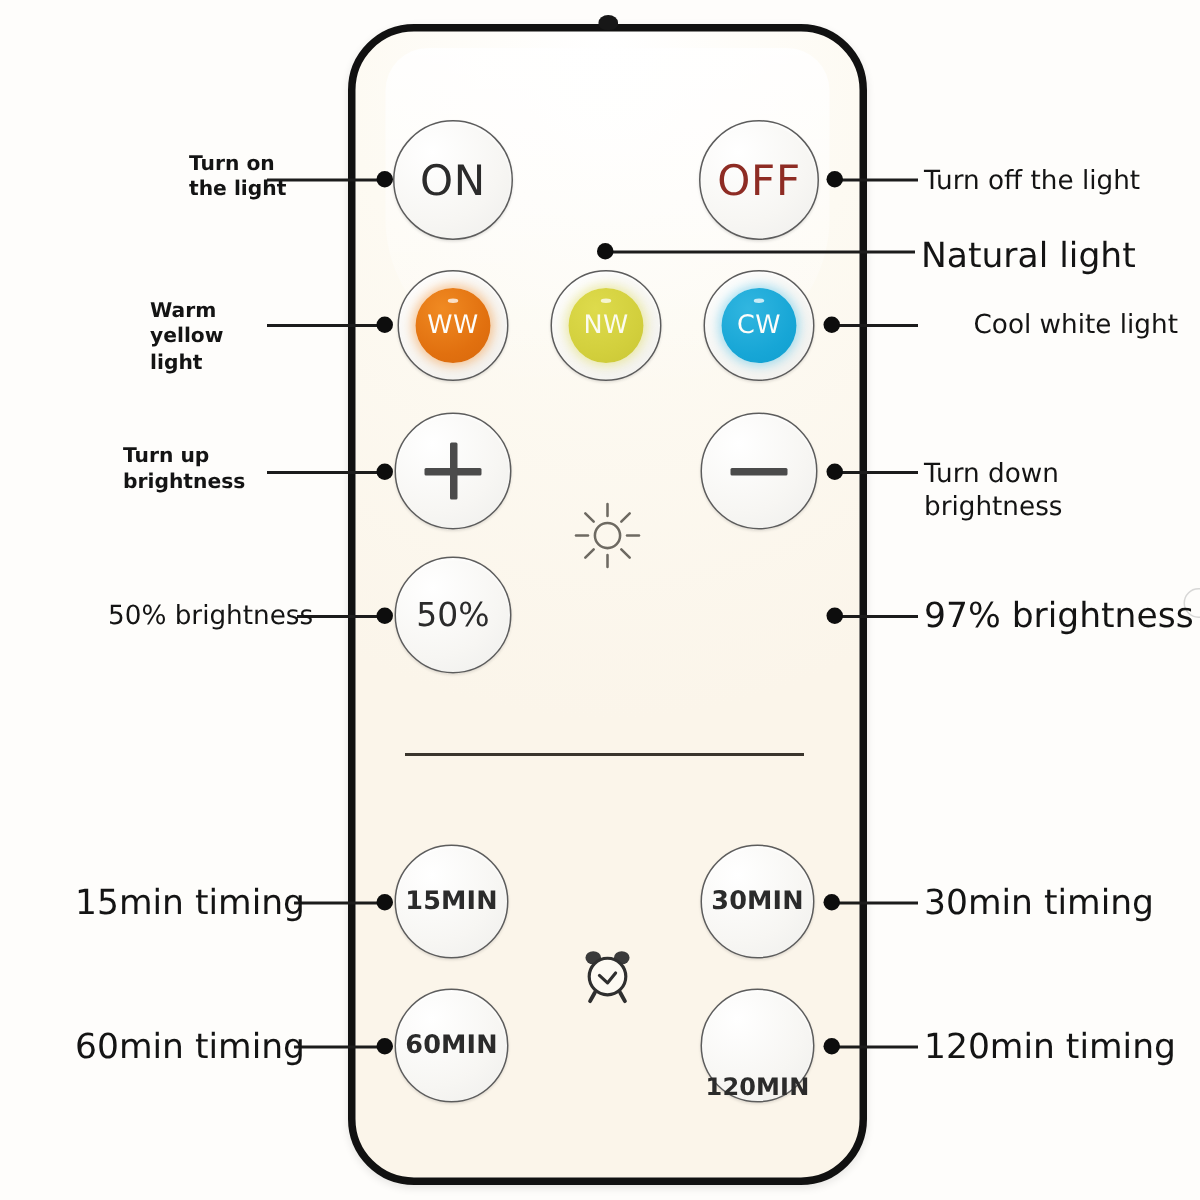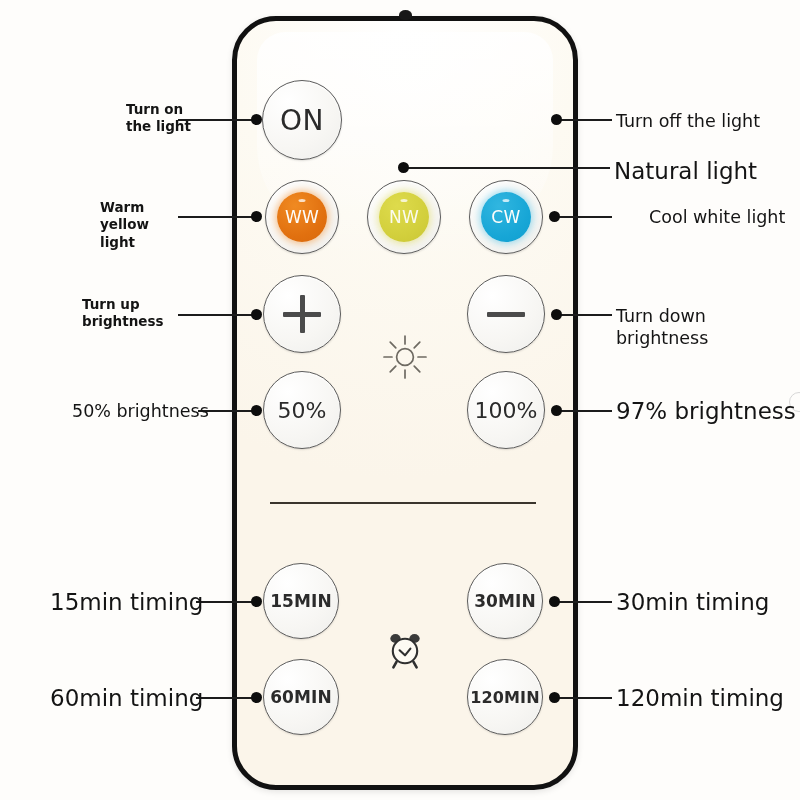--- a/index.html
+++ b/index.html
@@ -182,20 +182,23 @@
 <div id="stage">
 
   <div class="remote">
     <div class="remote-sheen"></div>
   </div>
   <div class="ir-emitter"></div>
   <div class="edge-artifact"></div>
 
   <div class="btn btn-onoff" style="left:262px; top:80px;">
     <span>ON</span>
+  </div>
+  <div class="btn btn-onoff" style="left:466px; top:80px;">
+    <span class="btn-off-label">OFF</span>
   </div>
 
   <div class="btn btn-color" style="left:265px; top:180px;">
     <span class="disc ww">
       <span class="spark"></span>
       <span>WW</span>
     </span>
   </div>
   <div class="btn btn-color" style="left:367px; top:180px;">
     <span class="disc nw">
@@ -230,23 +233,20 @@
         <line x1="33.2" y1="33.2" x2="38.8" y2="38.8"></line>
         <line x1="38.8" y1="9.2" x2="33.2" y2="14.8"></line>
         <line x1="14.8" y1="33.2" x2="9.2" y2="38.8"></line>
       </g>
     </svg>
   </div>
 
   <div class="btn btn-pct" style="left:263px; top:371px;">
     <span>50%</span>
   </div>
-  <div class="btn btn-pct" style="left:467px; top:371px;">
-    <span>100%</span>
-  </div>
 
   <div class="divider"></div>
 
   <div class="btn btn-timer" style="left:263px; top:563px;">
     <span>15MIN</span>
   </div>
   <div class="btn btn-timer" style="left:467px; top:563px;">
     <span>30MIN</span>
   </div>
 
@@ -257,21 +257,21 @@
       <circle cx="21" cy="21" r="12.2" fill="#fdfaf3" stroke="#2f2f2f" stroke-width="2.1"></circle>
       <path d="M15.6 20.3 L21 25.3 L26.4 18.6" fill="none" stroke="#2f2f2f" stroke-width="2.1" stroke-linecap="round" stroke-linejoin="round"></path>
       <path d="M12.5 31.8 L9.4 37.4" stroke="#2f2f2f" stroke-width="2.6" stroke-linecap="round"></path>
       <path d="M29.5 31.8 L32.6 37.4" stroke="#2f2f2f" stroke-width="2.6" stroke-linecap="round"></path>
     </svg>
   </div>
 
   <div class="btn btn-timer" style="left:263px; top:659px;">
     <span>60MIN</span>
   </div>
-  <div class="btn btn-timer wide" style="left:467px; top:659px;">
+  <div class="btn btn-timer wide" style="left:467px; top:659px;align-items:flex-end;">
     <span>120MIN</span>
   </div>
 
   <div class="leader" style="left:178px; top:119px; width:78px;"></div>
   <div class="dot" style="left:251px; top:114px;"></div>
   <div class="label small lefted" style="left:126px; top:101px; width:70px; text-align:left;">Turn on
 the light</div>
 
   <div class="leader" style="left:178px; top:216px; width:78px;"></div>
   <div class="dot" style="left:251px; top:211px;"></div>

